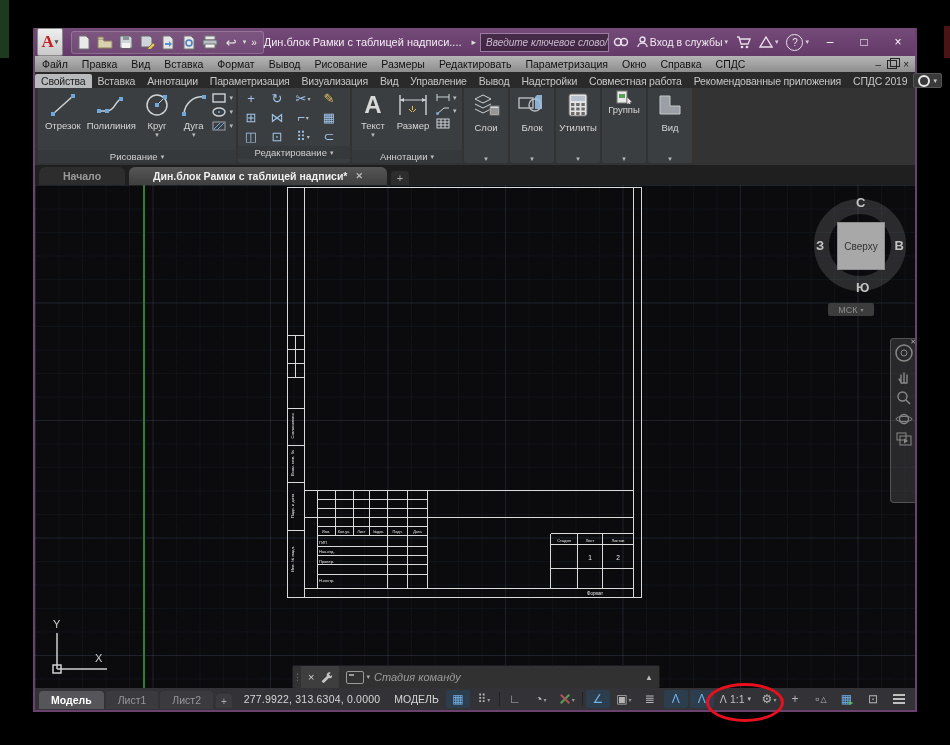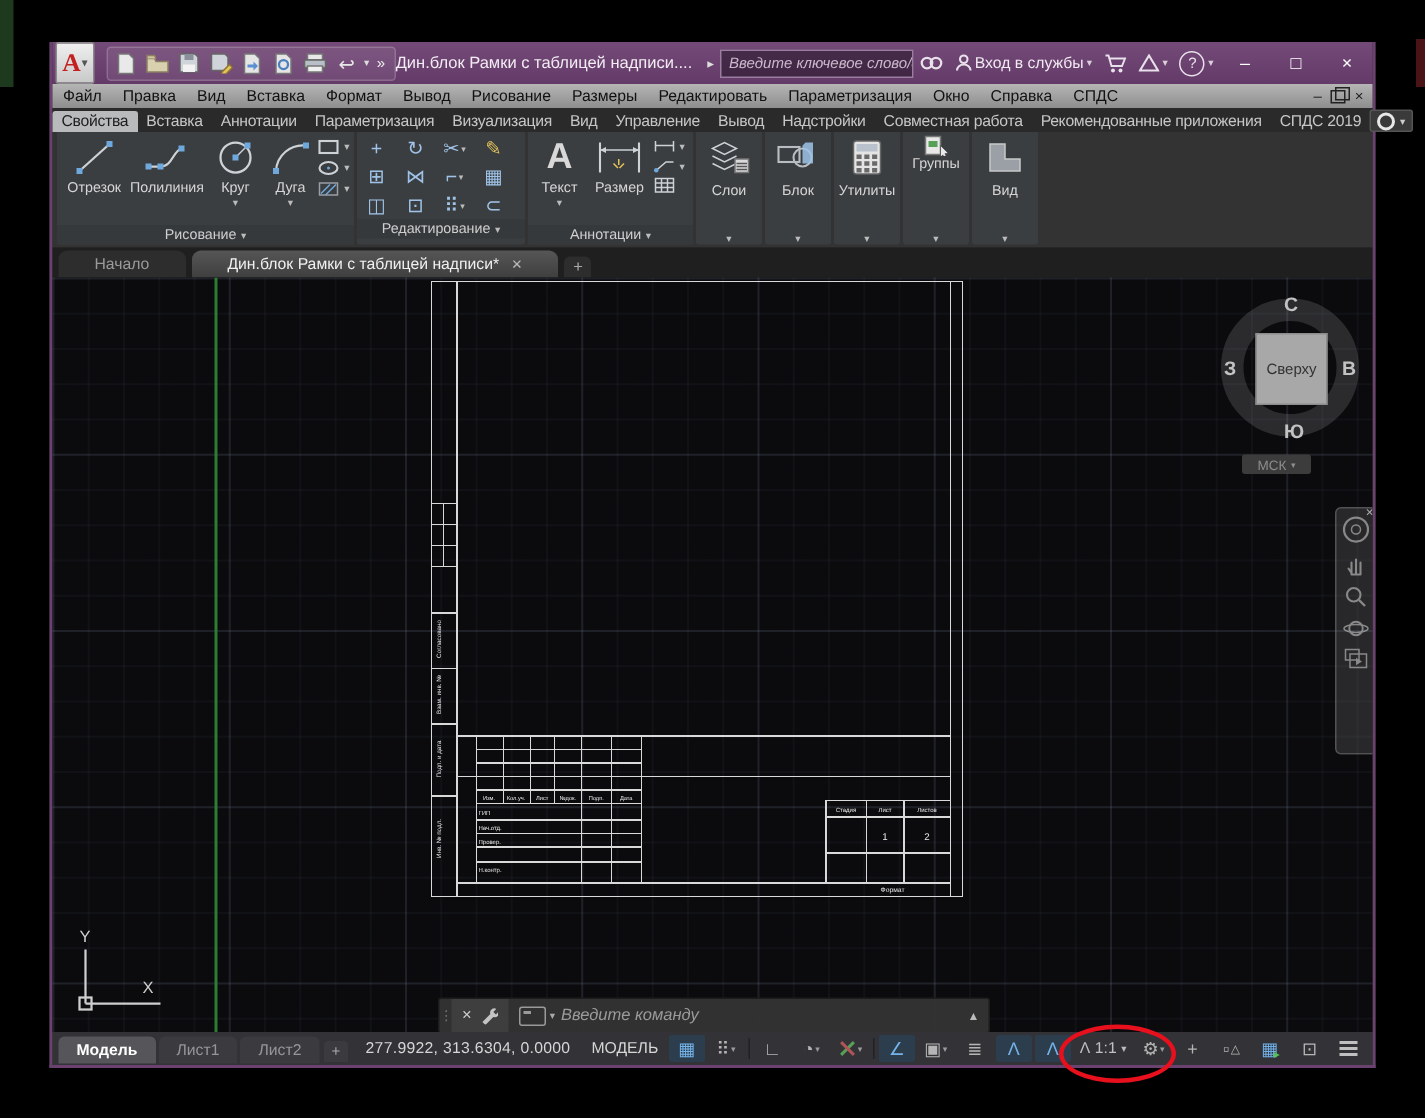--- a/index.html
+++ b/index.html
@@ -55,21 +55,21 @@
   .minirow{display:flex;align-items:center;gap:2px;}
   .editgrid{display:grid;grid-template-columns:repeat(4,26px);grid-auto-rows:19px;align-items:center;justify-items:center;padding-top:1px;}
   .eg{color:#9fc3e8;font-size:13px;display:flex;align-items:center;gap:1px;}
   .eg .c7{font-size:6px;}
   .sp{width:44px;display:flex;flex-direction:column;align-items:center;color:#d5d5d5;font-size:9.5px;}
   .sp .ic{height:34px;display:flex;align-items:center;justify-content:center;}
   .sp .c7{margin-top:auto;}
   .colorwheel{width:26px;height:26px;border-radius:50%;background:conic-gradient(#e53935 0 16%,#fb8c00 16% 32%,#fdd835 32% 48%,#43a047 48% 66%,#1e88e5 66% 84%,#8e24aa 84% 100%);}
   
   .filetabs{left:0;top:137px;right:0;height:20px;background:#1f1f1f;display:flex;align-items:flex-end;font-size:10.5px;}
-  .ftab{padding:3px 24px;border-radius:6px 6px 0 0;margin-left:4px;white-space:nowrap;}
+  .ftab{padding:3px 24px;border-radius:6px 6px 0 0;margin-left:4px;white-space:nowrap;font-weight:bold;}
   .ftab.inactive{background:#2d2d2d;color:#9a9a9a;}
   .ftab.active{background:linear-gradient(#565656,#3f3f3f);color:#f0f0f0;display:flex;gap:8px;align-items:center;}
   .ftab .x{color:#bbb;font-size:9px;}
   .fplus{width:18px;height:14px;background:#2d2d2d;border-radius:4px 4px 0 0;color:#aaa;display:flex;align-items:center;justify-content:center;margin-left:4px;font-size:11px;}
   
   .canvas{left:0;top:157px;right:0;height:503px;background-color:#0b0b0e;overflow:hidden;
     background-image:
       linear-gradient(to right, rgba(150,170,200,.10) 1px, transparent 1px),
       linear-gradient(to bottom, rgba(150,170,200,.10) 1px, transparent 1px),
       linear-gradient(to right, rgba(150,170,200,.045) 1px, transparent 1px),
@@ -617,21 +617,21 @@
     <div class="cmdbar">
       <span class="cmdgrip">⋮</span>
       <div class="cmdtools">
         <span class="cmdx">×</span>
         <svg width="12" height="12">
             <path d="M9.5,1.2a2.8,2.8 0 0,0-2.6,3.8L1.6,10.3l2,2 5.3-5.3a2.8,2.8 0 0,0 3.6-3.6L10.6,5.3 8.9,3.6 10.8,1.7a2.8,2.8 0 0,0-1.3-.5z" fill="#c4c4c4"></path>
           </svg>
       </div>
       <span class="cmdico"></span>
       <span class="cmdcaret">▾</span>
-      <span class="cmdtext">Введите команду</span>
+      <span class="cmdtext">Стадия команду</span>
       <span class="cmdup">▲</span>
     </div>
   </div>
 
   <div class="abs statusbar">
     <div class="ltab active" style="margin-left:4px">Модель</div>
     <div class="ltab idle">Лист1</div>
     <div class="ltab idle">Лист2</div>
     <div class="lplus">+</div>
 

